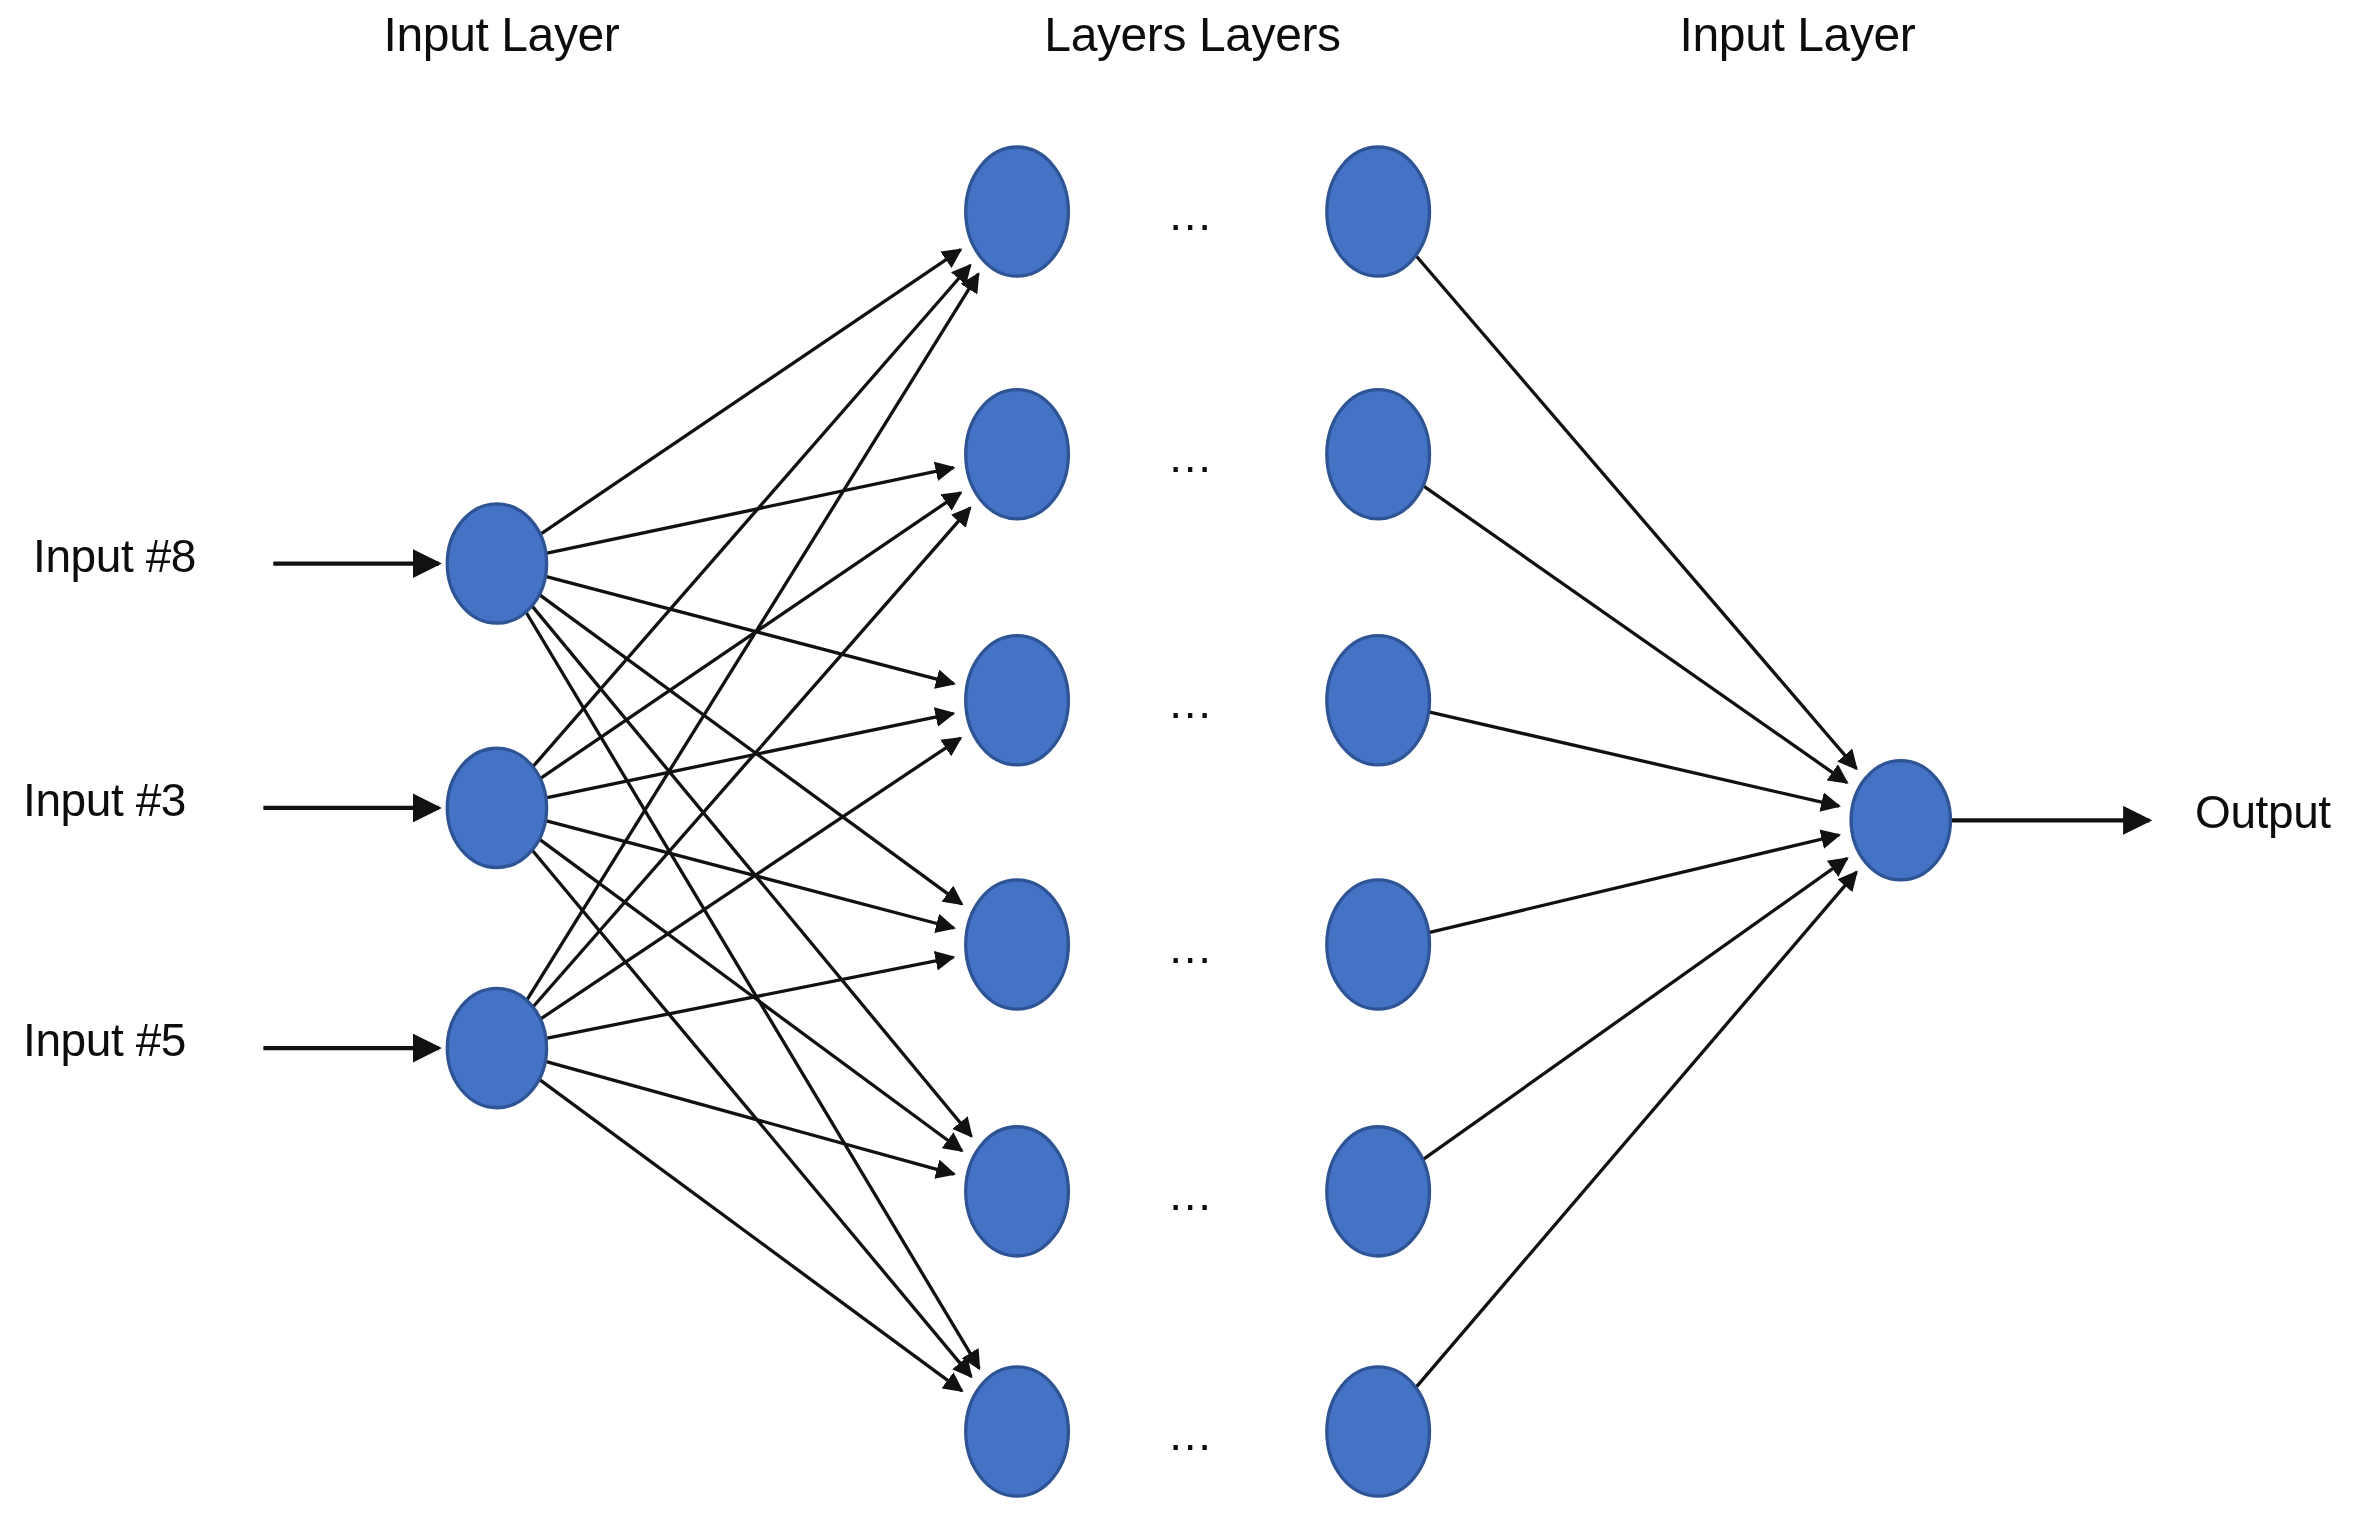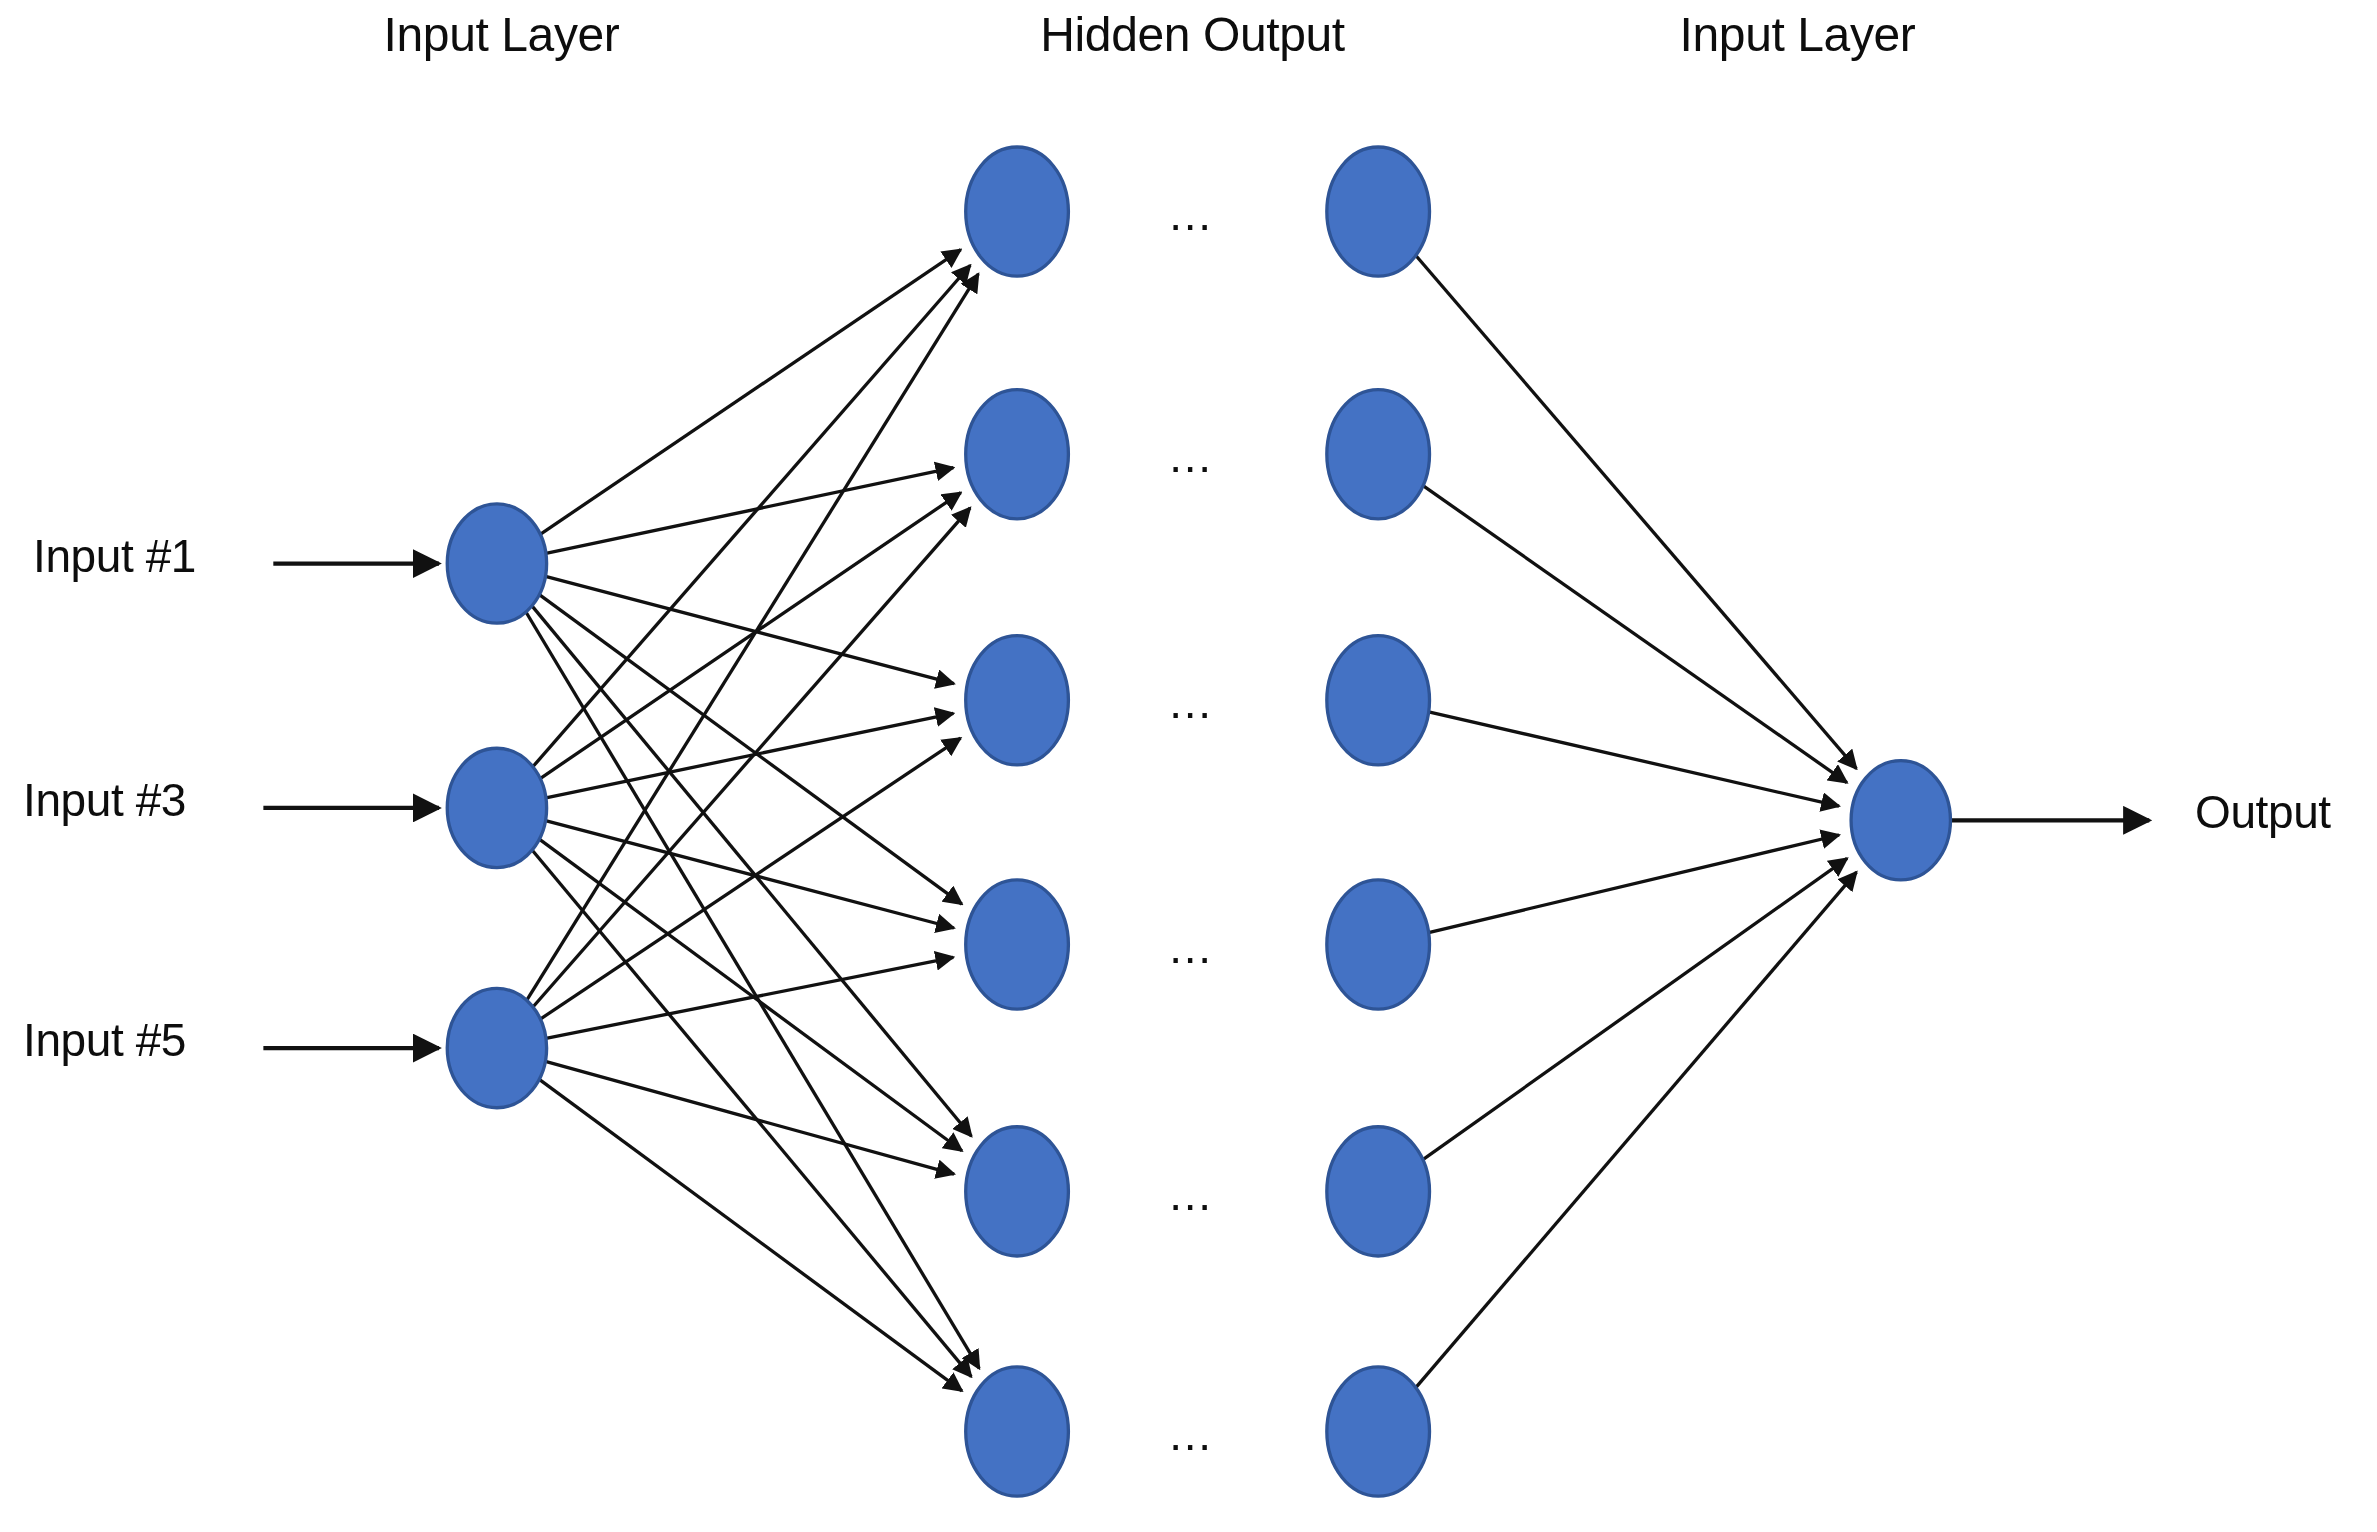--- a/index.html
+++ b/index.html
@@ -119,24 +119,24 @@
         <ellipse cx="1664" cy="548" rx="62" ry="78" fill="#4472C4" stroke="#2E5496" stroke-width="4"></ellipse>
         <ellipse cx="1664" cy="845" rx="62" ry="78" fill="#4472C4" stroke="#2E5496" stroke-width="4"></ellipse>
         <ellipse cx="1664" cy="1140" rx="62" ry="78" fill="#4472C4" stroke="#2E5496" stroke-width="4"></ellipse>
         <ellipse cx="1664" cy="1438" rx="62" ry="78" fill="#4472C4" stroke="#2E5496" stroke-width="4"></ellipse>
         <ellipse cx="1664" cy="1728" rx="62" ry="78" fill="#4472C4" stroke="#2E5496" stroke-width="4"></ellipse>
         <ellipse cx="2295" cy="990" rx="60" ry="72" fill="#4472C4" stroke="#2E5496" stroke-width="4"></ellipse>
       </g>
   </svg>
 
   <div class="layer-title" style="left:373px; top:6.6px; width:257px;">Input Layer</div>
-  <div class="layer-title" style="left:1027px; top:6.6px; width:331px;">Hidden Output</div>
+  <div class="layer-title" style="left:1027px; top:6.6px; width:331px;">Layers Layers</div>
   <div class="layer-title" style="left:1636px; top:6.6px; width:323px;">Input Layer</div>
 
-  <div class="io-label" style="left:33px; top:529px;">Input #1</div>
+  <div class="io-label" style="left:33px; top:529px;">Input #8</div>
   <div class="io-label" style="left:23px; top:773px;">Input #3</div>
   <div class="io-label" style="left:23px; top:1013px;">Input #5</div>
 
   <div class="io-label" style="left:2195px; top:785px;">Output</div>
 
   <div class="ellipsis-mark" style="left:1191px; top:214px;">...</div>
   <div class="ellipsis-mark" style="left:1191px; top:456px;">...</div>
   <div class="ellipsis-mark" style="left:1191px; top:702px;">...</div>
   <div class="ellipsis-mark" style="left:1191px; top:947px;">...</div>
   <div class="ellipsis-mark" style="left:1191px; top:1194px;">...</div>

